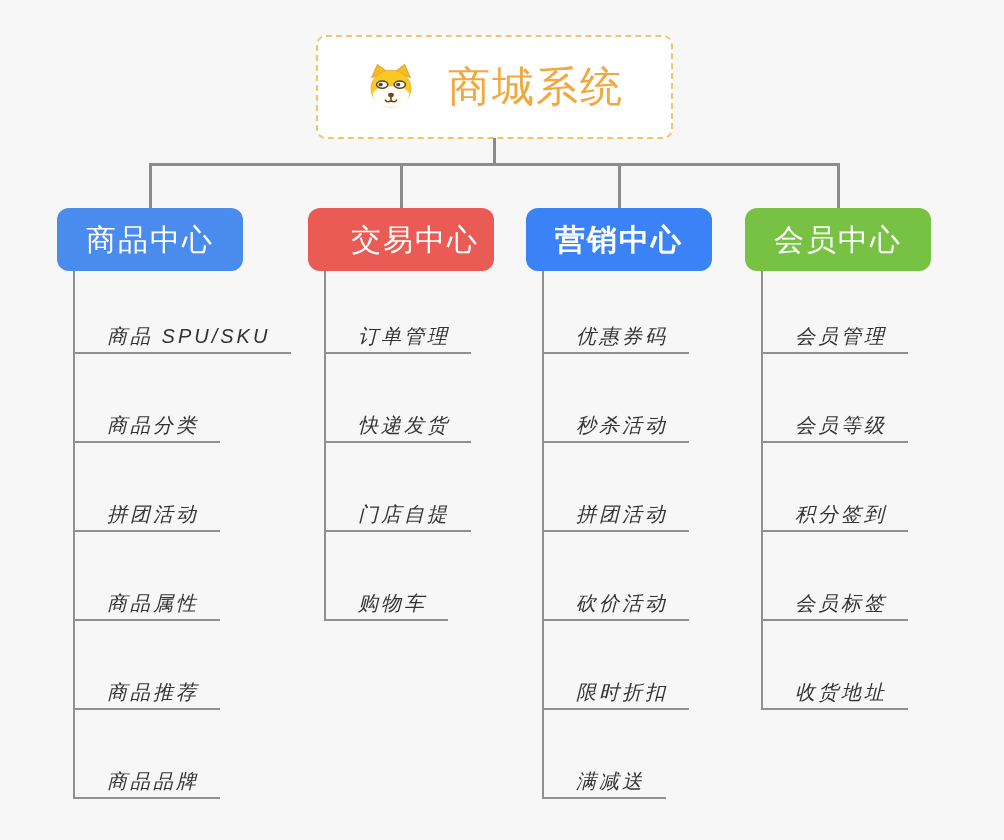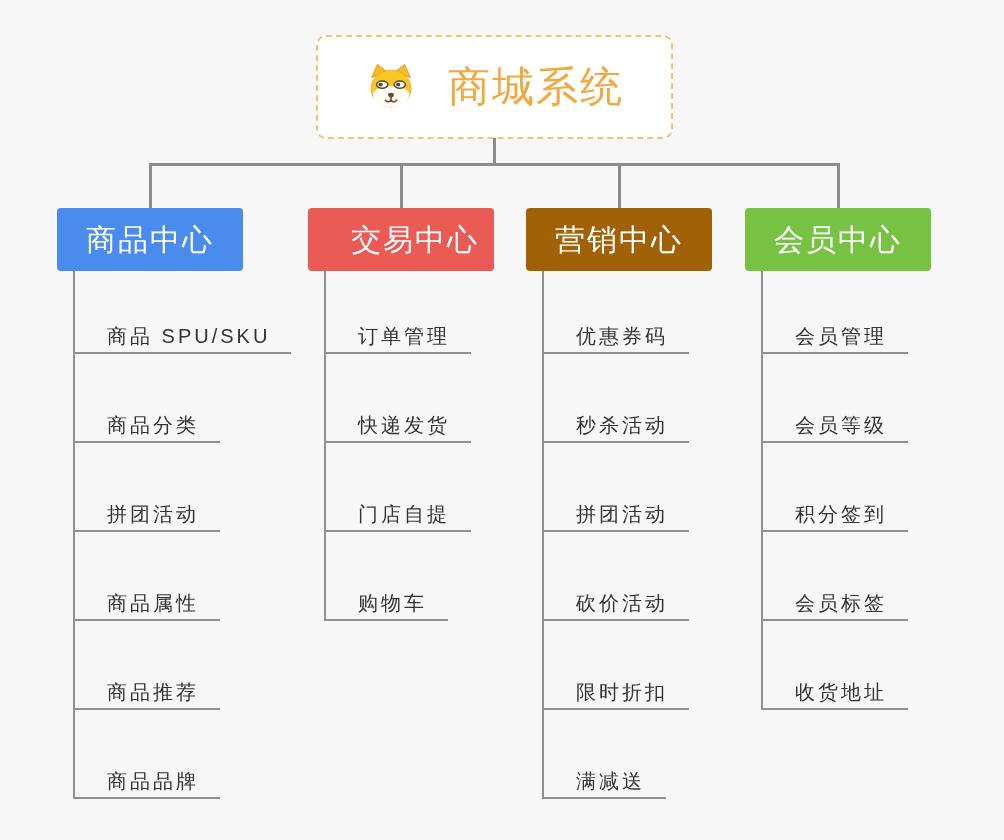--- a/index.html
+++ b/index.html
@@ -25,31 +25,31 @@
   .conn-drop-3{left:618px;}
   .conn-drop-4{left:837px;}
 
   
   .branch{position:absolute;top:208px;width:186px;}
   .branch-1{left:57px;}
   .branch-2{left:308px;}
   .branch-3{left:526px;}
   .branch-4{left:745px;}
   .branch-header{
-    width:186px;height:63px;border-radius:4px;box-sizing:border-box;
+    width:186px;height:63px;border-radius:12px;box-sizing:border-box;
     display:flex;align-items:center;justify-content:center;
     color:#ffffff;font-size:30px;letter-spacing:2px;line-height:1;
   }
   .branch-items{
     margin-left:16px;border-left:2px solid #909090;width:max-content;
   }
   .branch-item{
     height:89px;display:flex;align-items:flex-end;
     border-bottom:2px solid #909090;width:max-content;
-    padding:0 21px 0 32px;box-sizing:border-box;
+    padding:0 21px 0 32px;box-sizing:border-box;font-style:italic;
   }
   .branch-item:first-child{height:83px;}
   .item-label{
     font-size:20px;color:#333333;letter-spacing:3px;
     line-height:1.15;padding-bottom:4px;white-space:nowrap;
   }
 </style>
 </head>
 <body>
 
@@ -114,21 +114,21 @@
       <div class="branch-item">
           <span class="item-label">门店自提</span>
         </div>
       <div class="branch-item">
           <span class="item-label">购物车</span>
         </div>
     </div>
   </div>
 
   <div class="branch branch-3">
-    <div class="branch-header" style="background: #a16207;">营销中心</div>
+    <div class="branch-header" style="background: #3b82f6; font-weight: bold;">营销中心</div>
     <div class="branch-items">
       <div class="branch-item">
           <span class="item-label">优惠券码</span>
         </div>
       <div class="branch-item">
           <span class="item-label">秒杀活动</span>
         </div>
       <div class="branch-item">
           <span class="item-label">拼团活动</span>
         </div>

